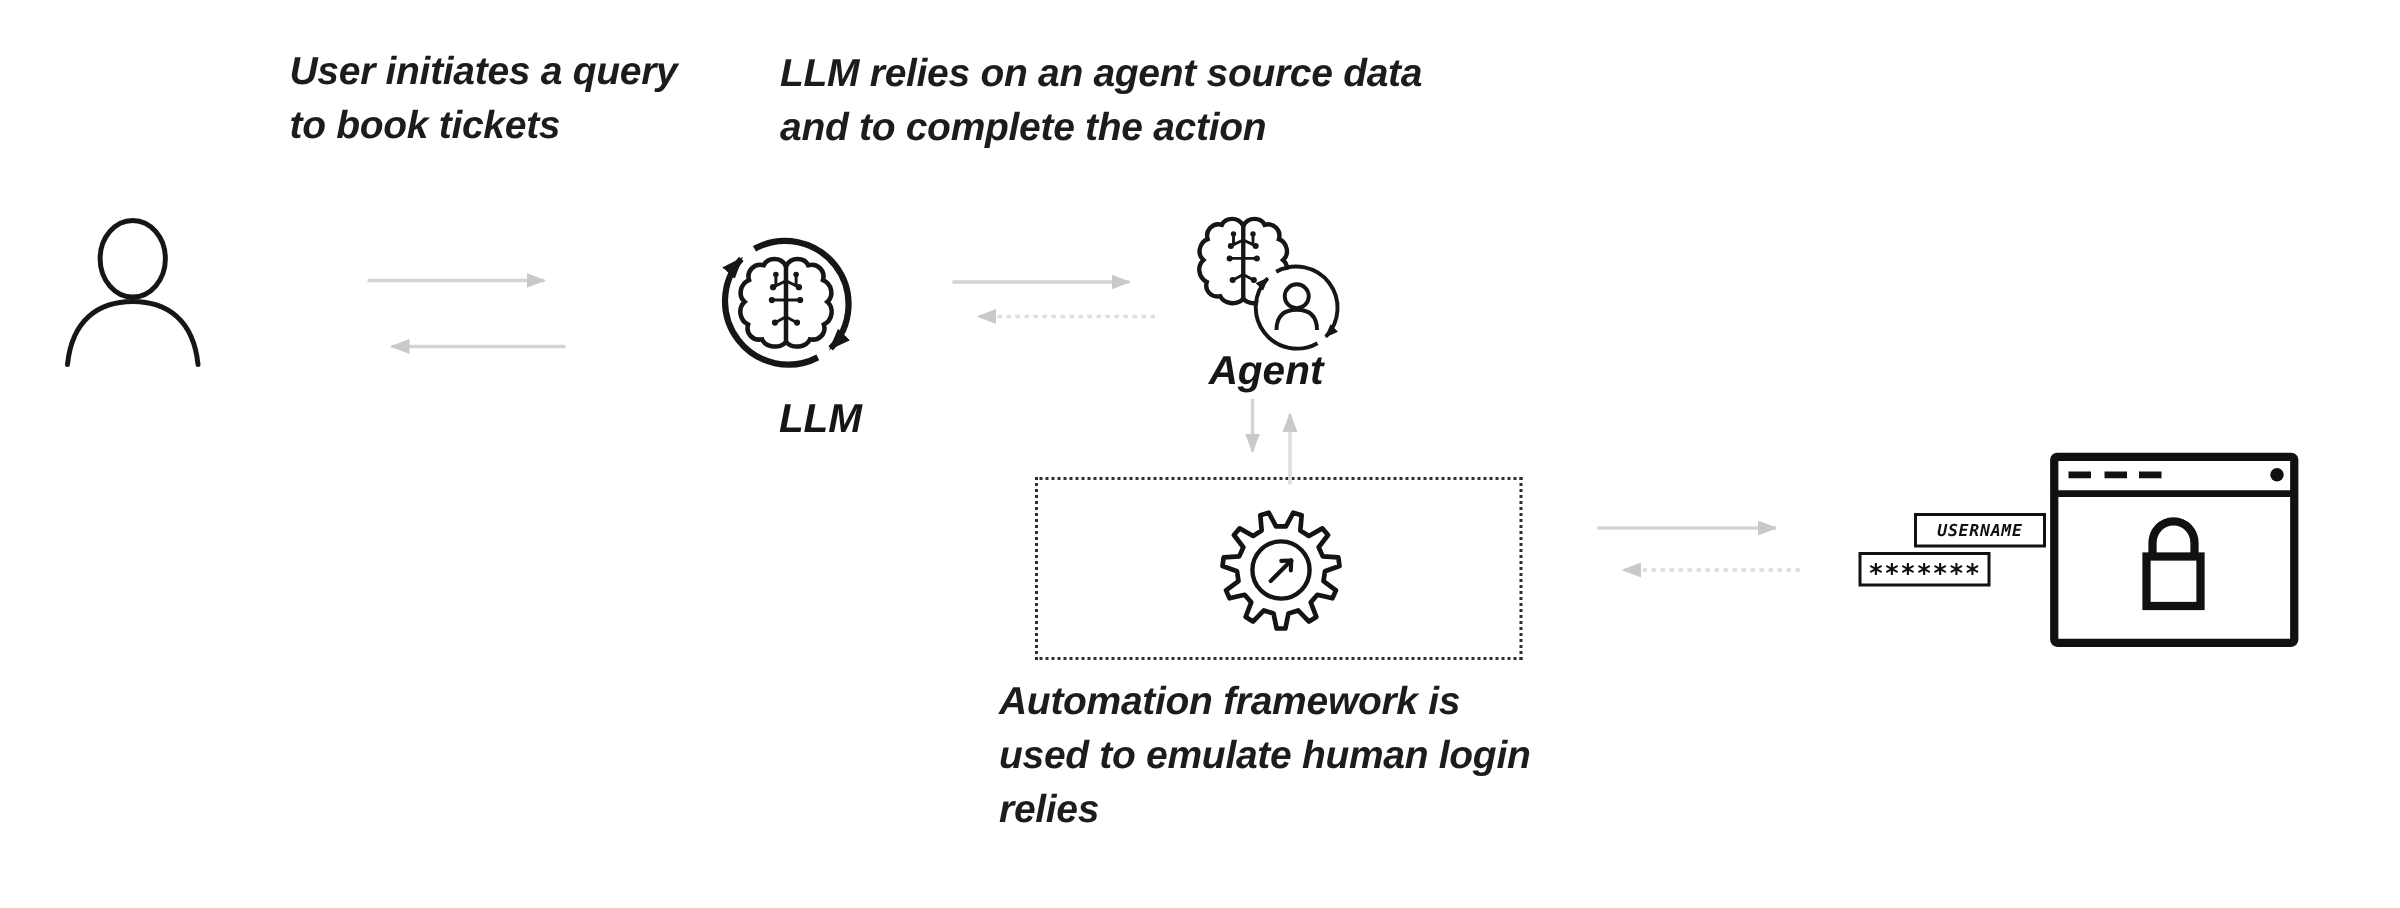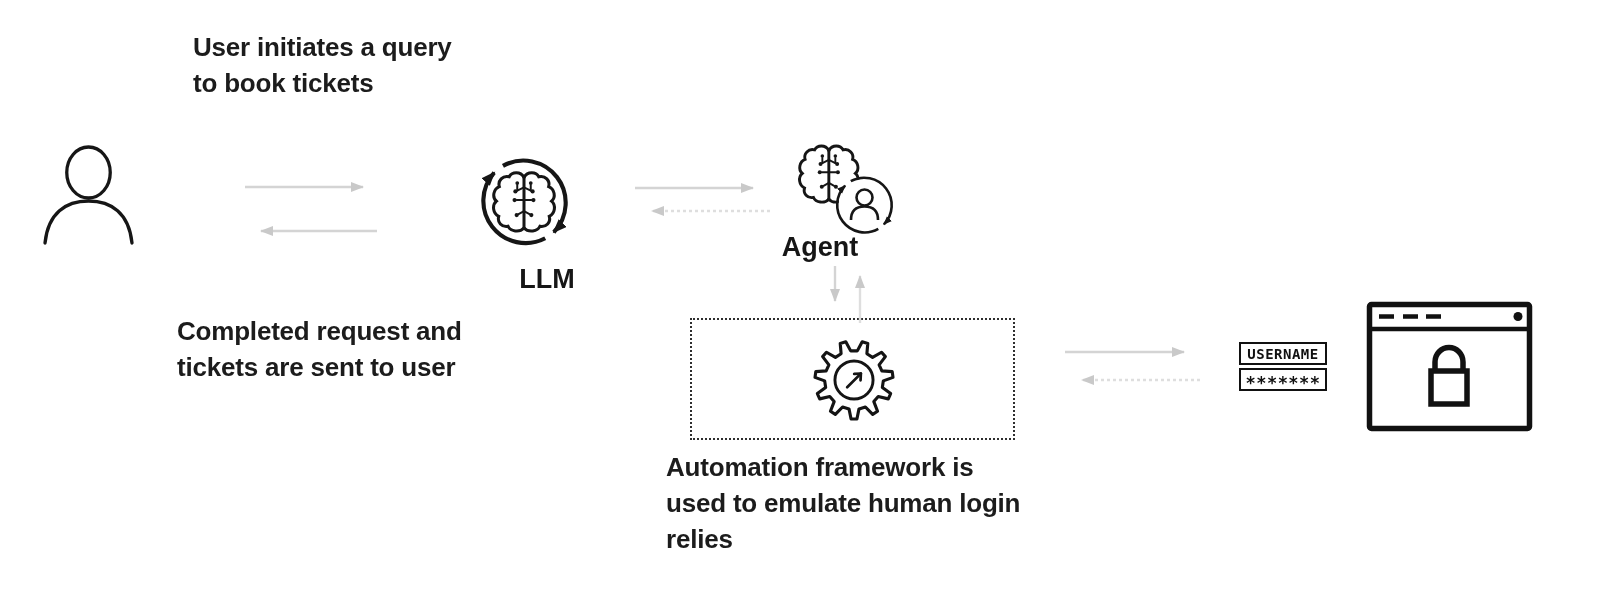--- a/index.html
+++ b/index.html
@@ -1,18 +1,18 @@
 <!DOCTYPE html>
 <html><head>
 <meta charset="utf-8">
 <style>
   html,body{margin:0;padding:0;background:#fff;}
   .canvas{
     position:relative;width:1600px;height:602px;background:#ffffff;overflow:hidden;
-    font-family:"Liberation Sans","DejaVu Sans",sans-serif;color:#1c1c1c;
+    font-family:"Liberation Sans","DejaVu Sans",sans-serif;color:#1c1c1c;font-style:italic;
   }
   .note{
     position:absolute;font-size:26px;line-height:36px;font-weight:600;
     letter-spacing:-0.2px;white-space:pre-line;color:#1c1c1c;
   }
   .icon-label{
     position:absolute;font-size:27px;font-weight:600;text-align:center;color:#161616;
   }
   .abs{position:absolute;}
   .overlay{position:absolute;left:0;top:0;pointer-events:none;}
@@ -21,21 +21,21 @@
     border:2px dotted #2e2e2e;box-sizing:border-box;background:transparent;
   }
   .login-stack{
     position:absolute;left:1239px;top:342px;display:flex;flex-direction:column;gap:3px;
   }
   .login-field{
     width:88px;height:23px;border:2.5px solid #111;box-sizing:border-box;background:#fff;
     display:flex;align-items:center;justify-content:center;
     font-family:"DejaVu Sans Mono","Liberation Mono",monospace;font-weight:700;color:#111;
   }
-  .login-field.username{font-size:14px;letter-spacing:0.5px;}
+  .login-field.username{font-size:11px;letter-spacing:0.5px;margin-left:37px;}
   .login-field.password{font-size:17px;letter-spacing:0.5px;padding-top:7px;}
 </style>
 </head>
 <body>
 
 <div class="canvas">
 
   <svg width="0" height="0" style="position:absolute" aria-hidden="true">
     <defs>
       <marker id="mh-gray" markerUnits="userSpaceOnUse" markerWidth="14" markerHeight="11" refX="12" refY="5" orient="auto">
@@ -67,22 +67,22 @@
             <circle cx="40.1" cy="31.5" r="1.8"></circle>
             <circle cx="38.3" cy="44.4" r="1.8"></circle>
             <circle cx="37.8" cy="16.9" r="1.6"></circle>
         </g>
       </g>
     </defs>
   </svg>
 
   <div class="note" style="left:193px;top:29px">User initiates a query
 to book tickets</div>
-  <div class="note" style="left:177px;top:313px">Completed request and
-tickets are sent to user</div>
+  <div class="note" style="left:520px;top:30px">LLM relies on an agent source data
+and to complete the action</div>
   <div class="note" style="left:666px;top:449px">Automation framework is
 used to emulate human login
 relies</div>
 
   <svg class="abs" style="left:34px;top:138px" width="106" height="108" viewBox="0 0 70 72">
     <g fill="none" stroke="#161616" stroke-width="2.2" stroke-linecap="round">
       <ellipse cx="36" cy="23" rx="14.5" ry="17"></ellipse>
       <path d="M7,70 C9,50 21,42 36,42 C51,42 63,50 65,70"></path>
     </g>
   </svg>
@@ -99,21 +99,21 @@
   <svg class="abs" style="left:792px;top:136px" width="104" height="100" viewBox="0 0 104 100">
     <use href="#brain-shape" transform="translate(1,1) scale(1.12)"></use>
     <circle cx="72.5" cy="69" r="26" fill="#ffffff" stroke="none"></circle>
     <g fill="none" stroke="#161616" stroke-width="2.6">
       <path d="M86.3,92.8 A27.5,27.5 0 0 1 53.1,49.6" marker-end="url(#mh-black)"></path>
       <path d="M58.8,45.2 A27.5,27.5 0 0 1 91.9,88.4" marker-end="url(#mh-black)"></path>
       <circle cx="72.5" cy="61.5" r="8"></circle>
       <path d="M59,84 C59,74.5 64,70.5 72.5,70.5 C81,70.5 86,74.5 86,84"></path>
     </g>
   </svg>
-  <div class="icon-label" style="left:768px;top:232px;width:104px">Agent</div>
+  <div class="icon-label" style="left:792px;top:232px;width:104px">Agent</div>
 
   <div class="framework-box"></div>
   <svg class="abs" style="left:811px;top:337px" width="86" height="86" viewBox="0 0 88 88">
     <path d="M47.4,14.2 L 52.4,4.9 L 58.1,6.6 L 57.2,17.1 L 63.0,20.8 L 72.2,15.6 L 76.1,20.1 L 69.7,28.5 L 72.5,34.7 L 83.1,35.4 L 83.9,41.3 L 74.0,44.9 L 73.0,51.6 L 81.5,57.9 L 79.1,63.3 L 68.8,60.9 L 64.3,66.1 L 68.1,76.0 L 63.1,79.2 L 55.7,71.6 L 49.1,73.6 L 47.0,83.9 L 41.0,83.9 L 38.9,73.6 L 32.3,71.6 L 24.9,79.2 L 19.9,76.0 L 23.7,66.1 L 19.2,60.9 L 8.9,63.3 L 6.5,57.9 L 15.0,51.6 L 14.0,44.9 L 4.1,41.3 L 4.9,35.4 L 15.5,34.7 L 18.3,28.5 L 11.9,20.1 L 15.8,15.6 L 25.0,20.8 L 30.8,17.1 L 29.9,6.6 L 35.6,4.9 L 40.6,14.2 Z" fill="#ffffff" stroke="#141414" stroke-width="3.2" stroke-linejoin="round"></path>
     <circle cx="44" cy="44" r="19.5" fill="#fff" stroke="#141414" stroke-width="3"></circle>
     <g fill="none" stroke="#141414" stroke-width="2.8" stroke-linecap="round">
       <path d="M37,51.5 L51,37.5"></path>
       <path d="M51,37.5 L44.2,37.8"></path>
       <path d="M51,37.5 L50.7,44.3"></path>
     </g>

